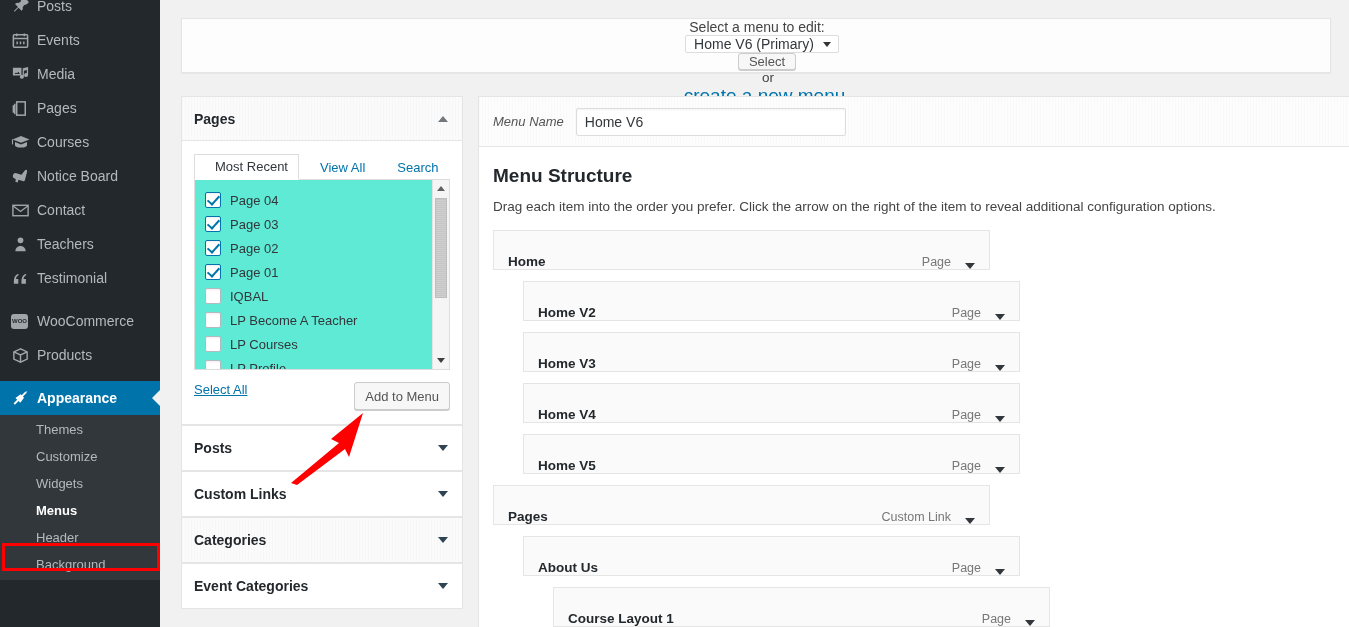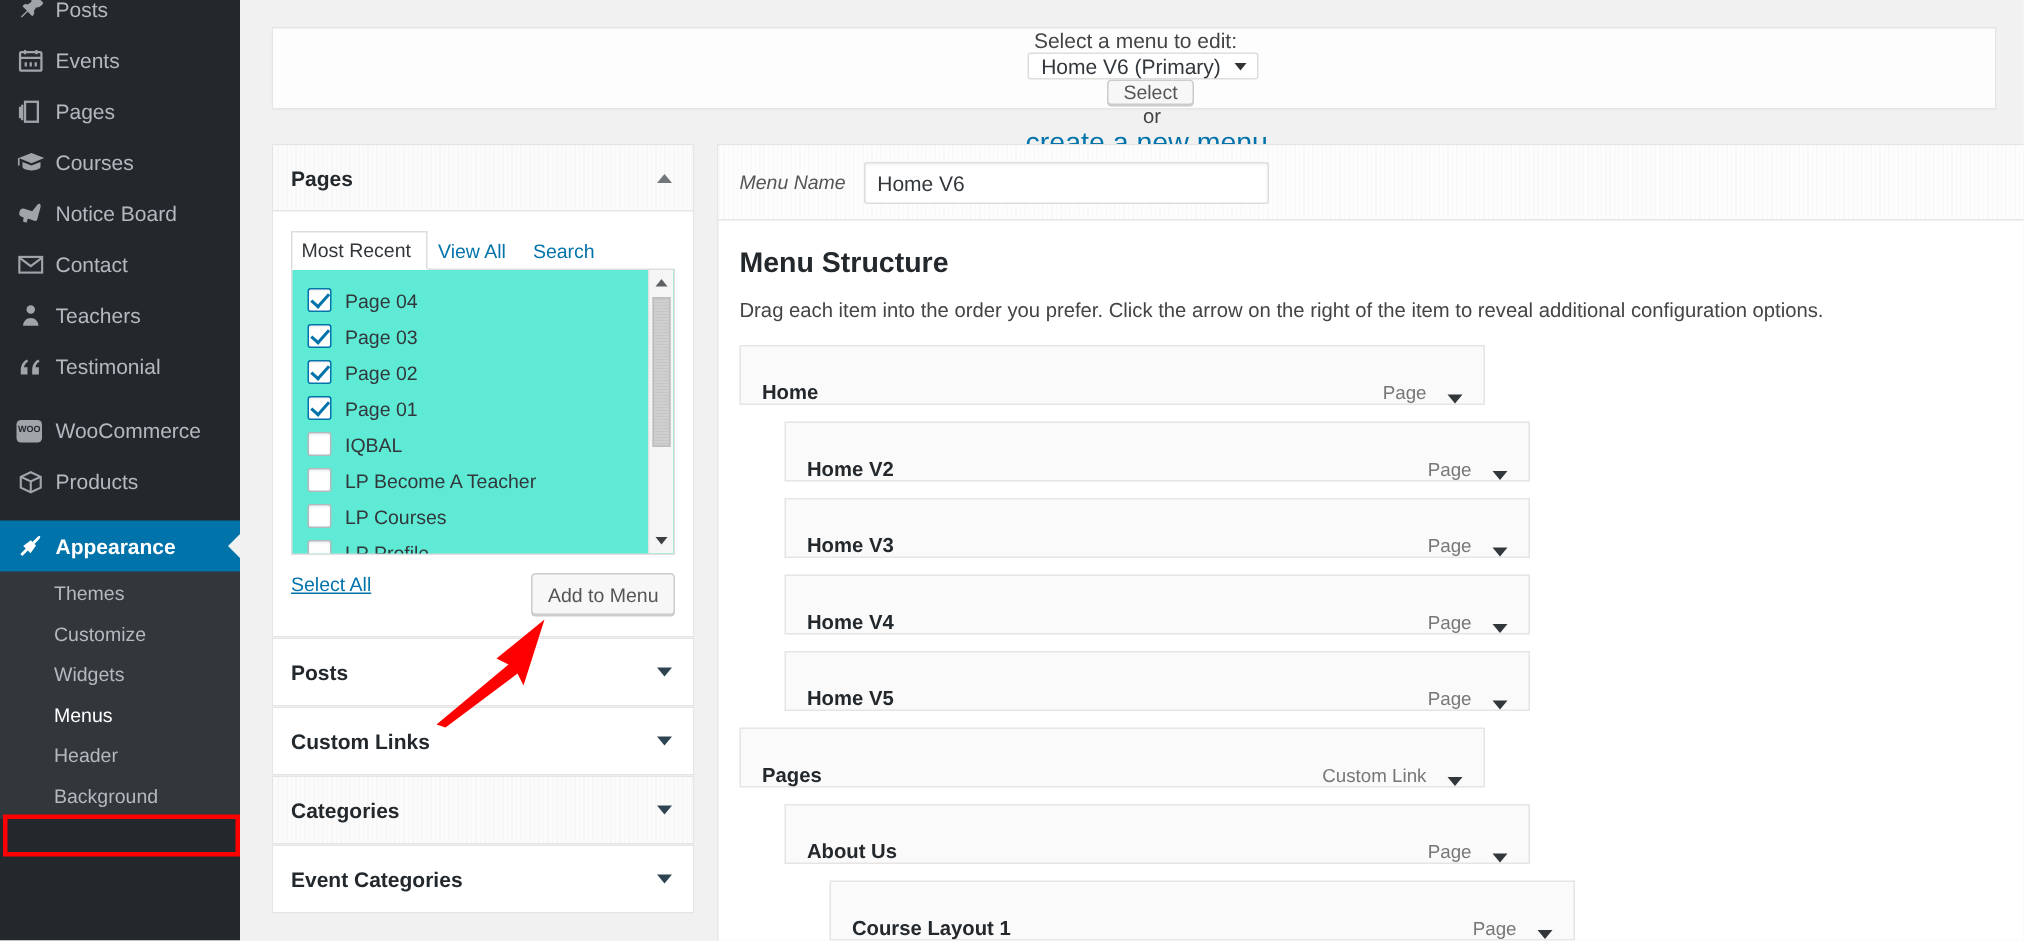--- a/index.html
+++ b/index.html
@@ -58,21 +58,21 @@
   .submenu { background: #32373c; padding: 1px 0 2px 0; }
   .submenu-item {
     position: relative;
     display: block;
     padding: 6px 0 6px 36px;
     font-size: 13px;
     color: #b4b9be;
     cursor: pointer;
     white-space: nowrap;
   }
-  .submenu-item.active { color: #fff; font-weight: 400; }
+  .submenu-item.active { color: #fff; font-weight: 700; }
   .menu-badge {
     display: inline-block;
     min-width: 17px; height: 17px; line-height: 17px;
     border-radius: 9px;
     background: #d54e21;
     color: #fff;
     font-size: 10px;
     text-align: center;
     margin-left: 7px;
     padding: 0 5px;
@@ -185,21 +185,21 @@
     border-left: 5px solid transparent;
     border-right: 5px solid transparent;
     border-top: 6px solid #2e4453;
   }
   .acc-body { padding: 12px 12px 14px 12px; background: #fff; }
 
   .tabs { display: flex; align-items: flex-end; height: 27px; border-bottom: 1px solid #ddd; margin-bottom: 0; padding-left: 0;}
   .tab {
     font-size: 13px;
     color: #0073aa;
-    padding: 4px 10px 5px 6px;
+    padding: 4px 10px 5px 20px;
     cursor: pointer;
     border: 1px solid transparent;
     border-bottom: none;
     position: relative; top: 1px;
   }
   .tab.active {
     color: #32373c;
     background: #fff;
     border: 1px solid #ddd;
     border-bottom: 1px solid #fff;
@@ -332,20 +332,30 @@
     <div class="menu-item">
       <span class="mi-icon">
         <svg width="19" height="19" viewBox="0 0 20 20" fill="none" stroke="currentColor" stroke-width="1.6">
             <rect x="2.5" y="4" width="15" height="13" rx="1"></rect>
             <path d="M2.5 8h15M6 2.5v3M14 2.5v3M6.5 11v3M10 11v3M13.5 11v3"></path>
           </svg>
       </span>
       <span class="mi-label">Events</span>
     </div>
 
+    <div class="menu-item">
+      <span class="mi-icon">
+        <svg width="19" height="19" viewBox="0 0 20 20" fill="currentColor">
+            <path d="M2 3h9v8H2V3zm1.6 6.6h5.8L7.7 7.2 6.3 9l-1-1.1-1.7 1.7z"></path>
+            <circle cx="5.2" cy="5.3" r="1"></circle>
+            <path d="M13.6 3.2 18 2v8.6a2.1 2.1 0 1 1-1.3-1.9V5.2l-3.1.9v6.2a2.1 2.1 0 1 1-1.3-1.9V3.6l1.3-.4z"></path>
+          </svg>
+      </span>
+      <span class="mi-label">Media</span>
+    </div>
 
     <div class="menu-item">
       <span class="mi-icon">
         <svg width="19" height="19" viewBox="0 0 20 20" fill="none" stroke="currentColor" stroke-width="1.6">
             <rect x="6" y="3" width="9" height="14"></rect>
             <path d="M4 5v11M2.5 6.5v8"></path>
           </svg>
       </span>
       <span class="mi-label">Pages</span>
     </div>

